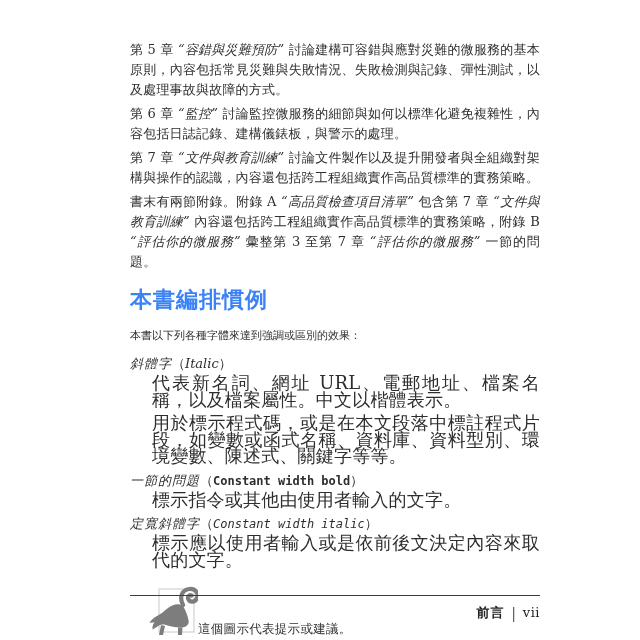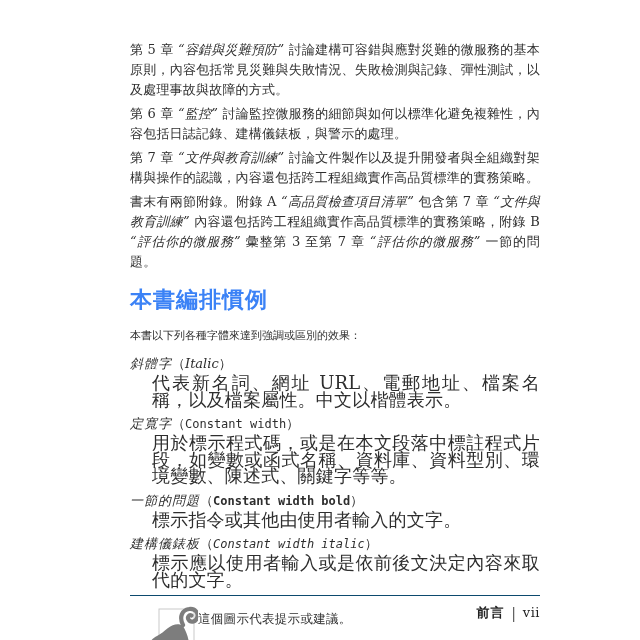--- a/index.html
+++ b/index.html
@@ -28,21 +28,21 @@
   .conv-label .paren{font-style:normal;}
   .en-italic{font-style:italic;}
   .en-mono{font-family:"DejaVu Sans Mono","Liberation Mono",monospace;font-size:12px;}
   .en-mono.bold{font-weight:bold;}
   .en-mono.italic{font-style:italic;}
   .conv-desc{
     font-size:18px;line-height:16.5px;margin:2px 0 0 22px;
     text-align:justify;letter-spacing:0.2px;
   }
   .notes{margin-top:14px;}
-  .note-row{display:flex;align-items:flex-start;margin:16px 0 9px 0;min-height:50px;}
+  .note-row{display:flex;align-items:flex-end;margin:16px 0 9px 0;min-height:50px;}
   .note-icon-wrap{width:68px;flex:0 0 68px;padding-left:16px;box-sizing:border-box;}
   .note-text{font-size:12.5px;line-height:18px;padding-top:6px;letter-spacing:0.3px;}
   .footer{
     position:absolute;left:130px;top:595px;width:410px;
     border-top:1px solid #0c4a6e;padding-top:8px;
     text-align:right;font-size:13px;color:#222;
   }
   .footer .section{font-weight:bold;letter-spacing:1px;}
   .footer .sep{display:inline-block;margin:0 7px;color:#444;transform:scaleY(1.2);}
   .footer .pagenum{letter-spacing:0.5px;}
@@ -65,36 +65,33 @@
     <div class="conventions">
 
       <div class="conv-entry">
         <div class="conv-label">
           <span class="zh">斜體字</span><span class="paren">（</span><span class="en-italic">Italic</span><span class="paren">）</span>
         </div>
         <div class="conv-desc">代表新名詞、網址 URL、電郵地址、檔案名稱，以及檔案屬性。中文以楷體表示。</div>
       </div>
 
       <div class="conv-entry">
-        <div class="conv-label">
-          <span class="zh">定寬字</span><span class="paren">（</span><span class="en-mono">Constant width</span><span class="paren">）</span>
-        </div>
         <div class="conv-desc">用於標示程式碼，或是在本文段落中標註程式片段，如變數或函式名稱、資料庫、資料型別、環境變數、陳述式、關鍵字等等。</div>
       </div>
 
       <div class="conv-entry">
         <div class="conv-label">
           <span class="zh">一節的問題</span><span class="paren">（</span><span class="en-mono bold">Constant width bold</span><span class="paren">）</span>
         </div>
         <div class="conv-desc">標示指令或其他由使用者輸入的文字。</div>
       </div>
 
       <div class="conv-entry">
         <div class="conv-label">
-          <span class="zh">建構儀錶板</span><span class="paren">（</span><span class="en-mono italic">Constant width italic</span><span class="paren">）</span>
+          <span class="zh">定寬斜體字</span><span class="paren">（</span><span class="en-mono italic">Constant width italic</span><span class="paren">）</span>
         </div>
         <div class="conv-desc">標示應以使用者輸入或是依前後文決定內容來取代的文字。</div>
       </div>
 
     </div>
 
     <div class="notes">
 
       <div class="note-row">
         <div class="note-icon-wrap">

